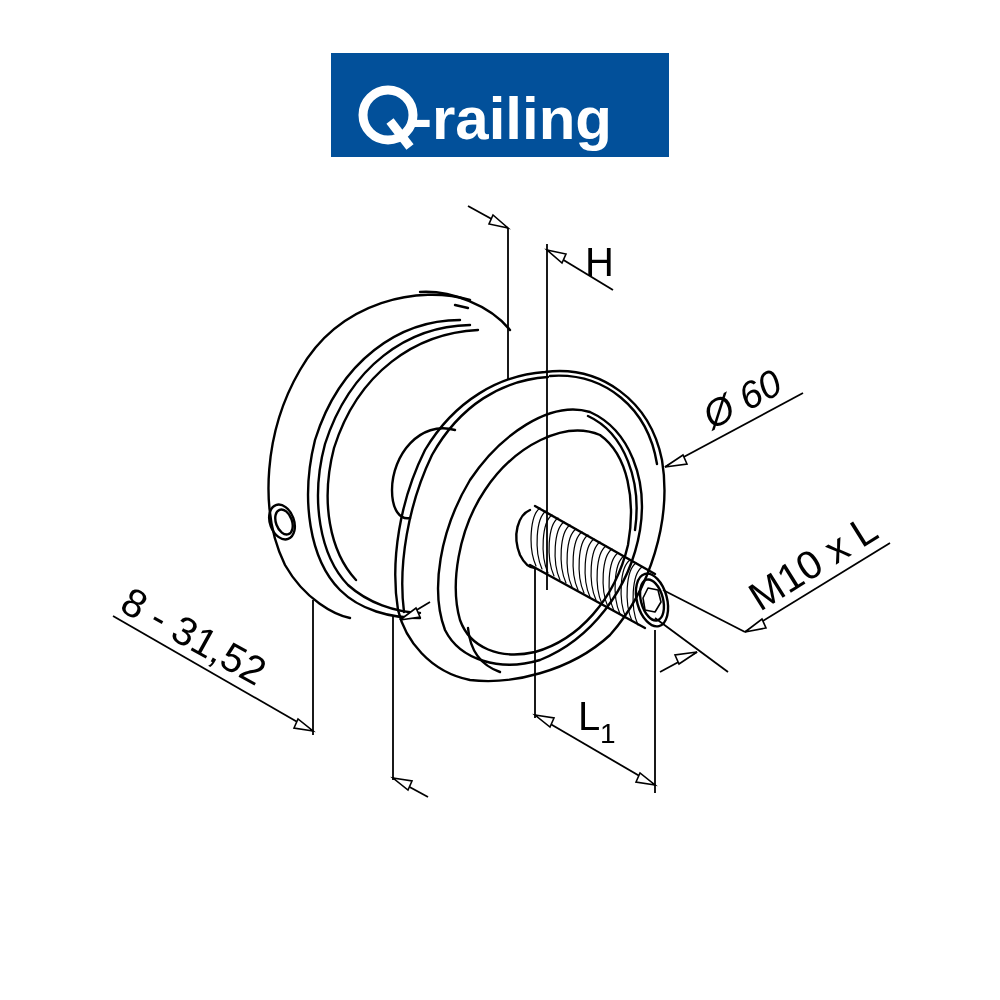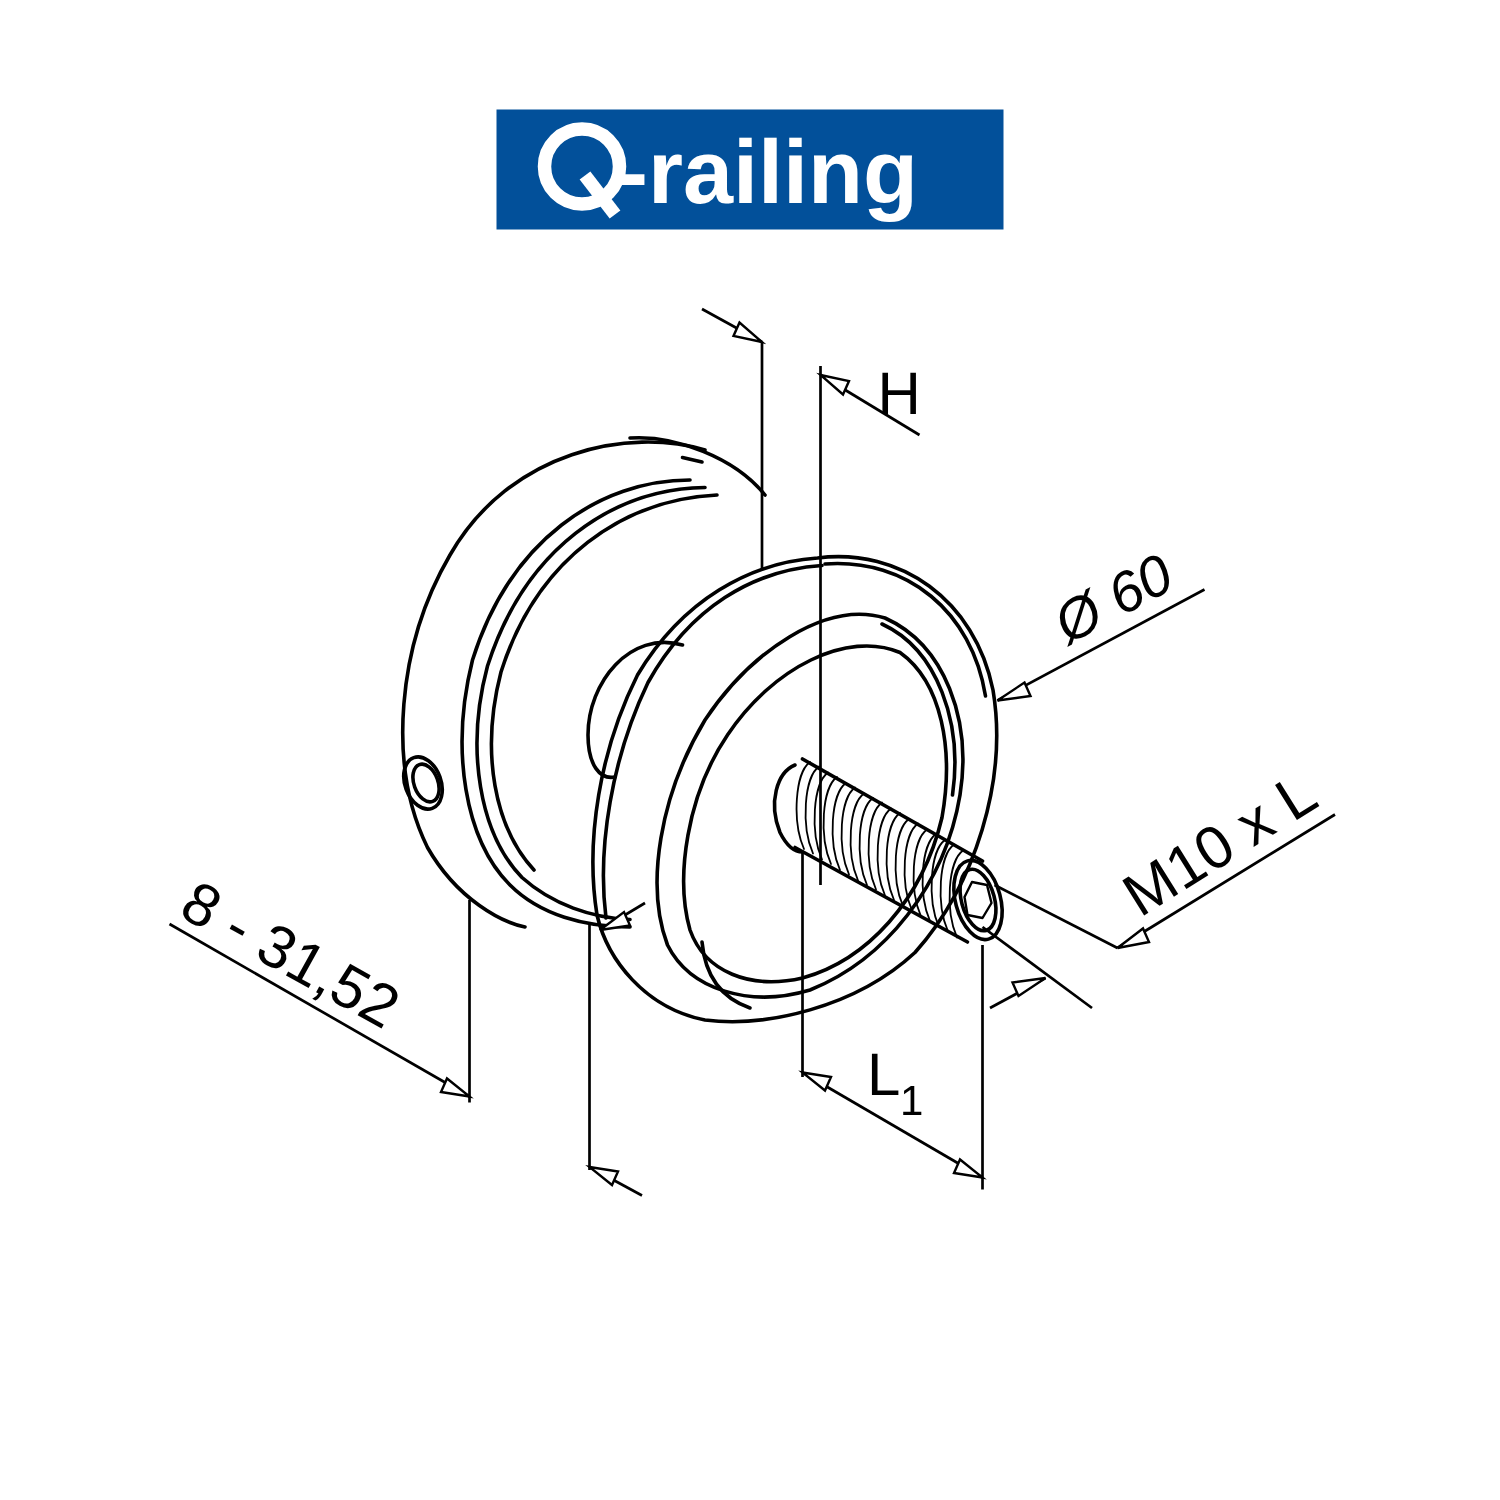--- a/index.html
+++ b/index.html
@@ -12,26 +12,25 @@
       height: 1000px;
       position: relative;
       overflow: hidden;
       font-family: "Liberation Sans", sans-serif;
     }
     .logo {
       position: absolute;
       left: 331px;
       top: 53px;
       width: 338px;
-      height: 80px;
+      height: 104px;
       background: #02509a;
       display: flex;
       align-items: flex-end;
       justify-content: center;
-      margin-top: 20px;
     }
     .logo svg { display: block; }
     .drawing {
       position: absolute;
       left: 0;
       top: 0;
       width: 1000px;
       height: 1000px;
     }
     .dim-text {

